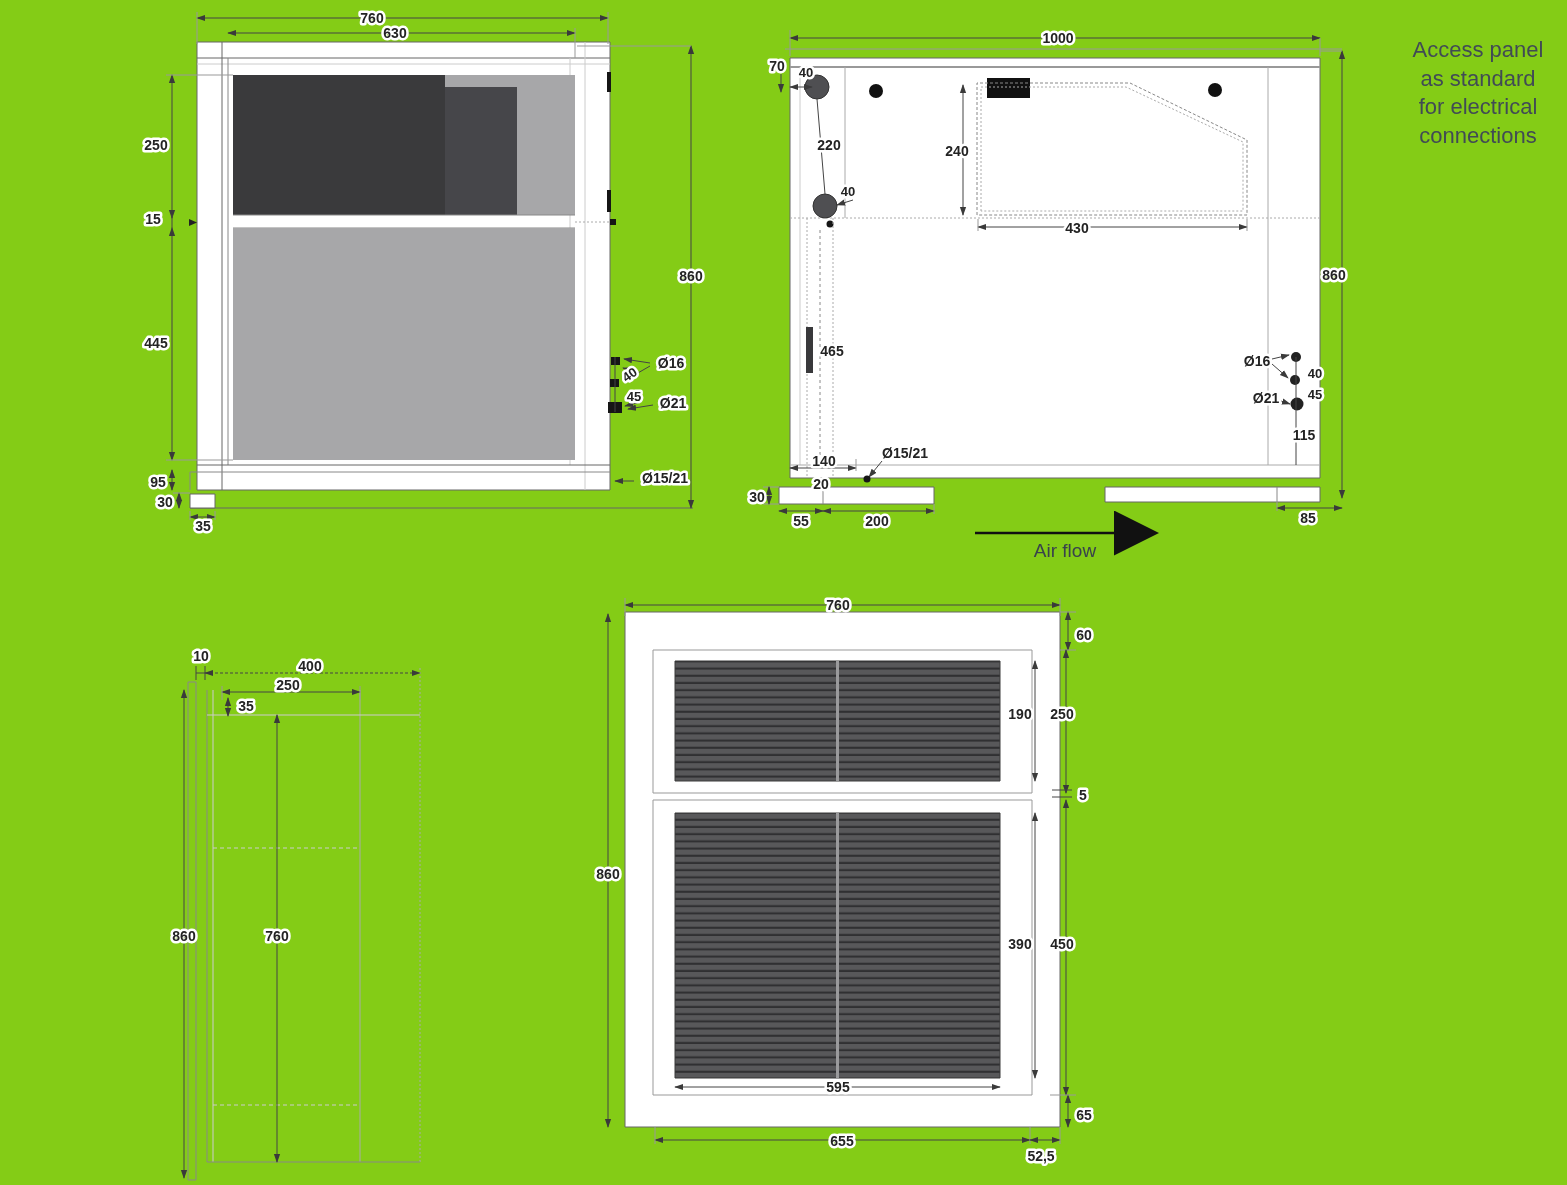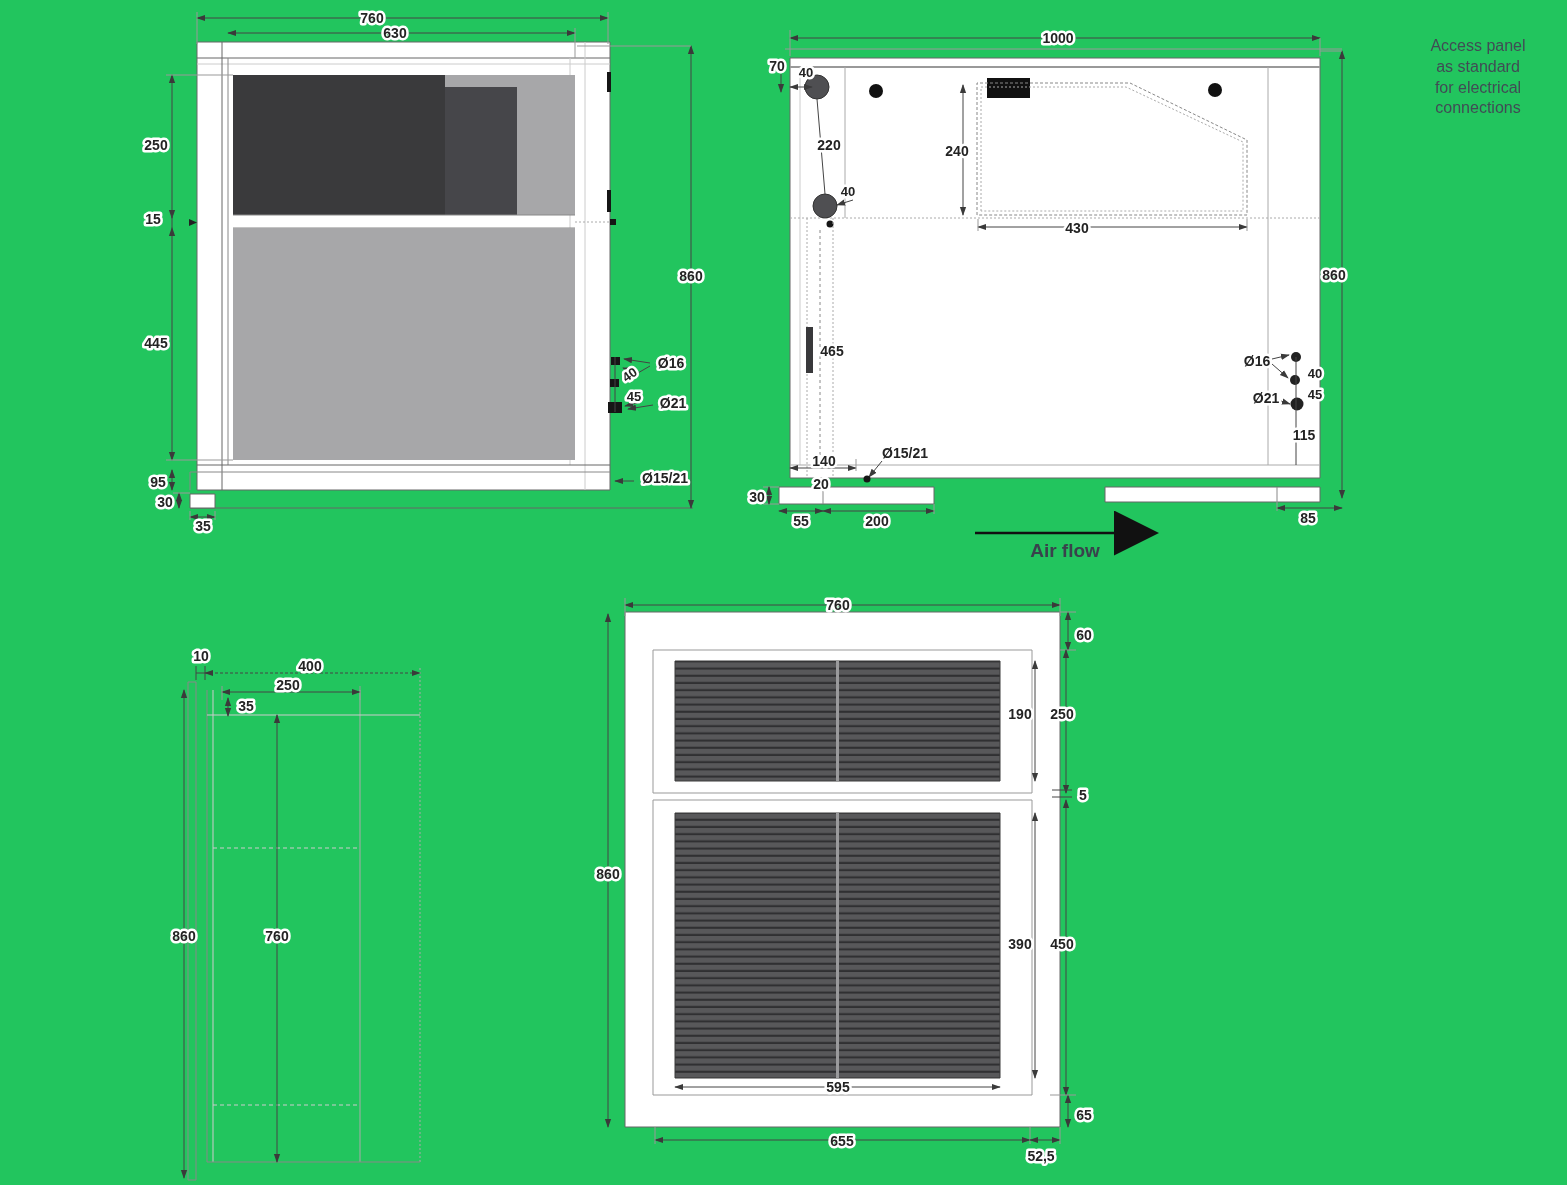--- a/index.html
+++ b/index.html
@@ -1,35 +1,35 @@
 <!DOCTYPE html>
 <html><head>
 <meta charset="utf-8">
 <style>
   html,body{margin:0;padding:0;background:#ffffff;}
-  .page{position:relative;width:1567px;height:1185px;background:#22c55e;overflow:hidden;
+  .page{position:relative;width:1567px;height:1185px;background:#84cc16;overflow:hidden;
         font-family:"Liberation Sans",sans-serif;}
   svg{position:absolute;left:0;top:0;}
   svg line, svg path, svg rect, svg polyline{vector-effect:non-scaling-stroke;}
   .s1{fill:#ffffff;stroke:#666666;stroke-width:1;}
   .s2{fill:#ffffff;stroke:#999999;stroke-width:1;}
   .ln{stroke:#666666;stroke-width:1;}
   .lm{stroke:#888888;stroke-width:1;}
   .lt{stroke:#aaaaaa;stroke-width:1;}
   .lx{stroke:#cccccc;stroke-width:1;}
   .ext{stroke:#999999;stroke-width:1;}
   .dl{stroke:#444444;stroke-width:1;fill:none;}
   .dsh{stroke-dasharray:3,2;}
   .dot2{stroke-dasharray:2,2;}
   .dot3{stroke-dasharray:3,3;}
   .dot4{stroke-dasharray:4,3;}
   .dim{font:bold 14px "Liberation Sans",sans-serif;fill:#232323;text-anchor:middle;
        paint-order:stroke;stroke:#ffffff;stroke-width:5px;stroke-linejoin:round;}
   .dim.sm{font-size:13px;}
-  .note{position:absolute;font-size:16px;line-height:1.3;color:#414b55;text-align:center;
+  .note{position:absolute;font-size:22px;line-height:1.3;color:#414b55;text-align:center;
         white-space:pre-line;}
   .airflow{position:absolute;font-size:19px;color:#39424c;text-align:center;}
 </style>
 </head>
 <body>
 
 <div class="page">
 
 <svg width="1567" height="1185" viewBox="0 0 1567 1185">
   <defs>
@@ -292,15 +292,15 @@
     </g>
   </g>
 </svg>
 
 <div class="note" style="left:1388px;top:36px;width:180px;">Access panel
 as standard
 for electrical
 connections</div>
 
 
-<div class="airflow" style="left:985px;top:540px;width:160px;font-weight:bold;">Air flow</div>
+<div class="airflow" style="left:985px;top:540px;width:160px;">Air flow</div>
 
 </div>
 
 </body></html>

